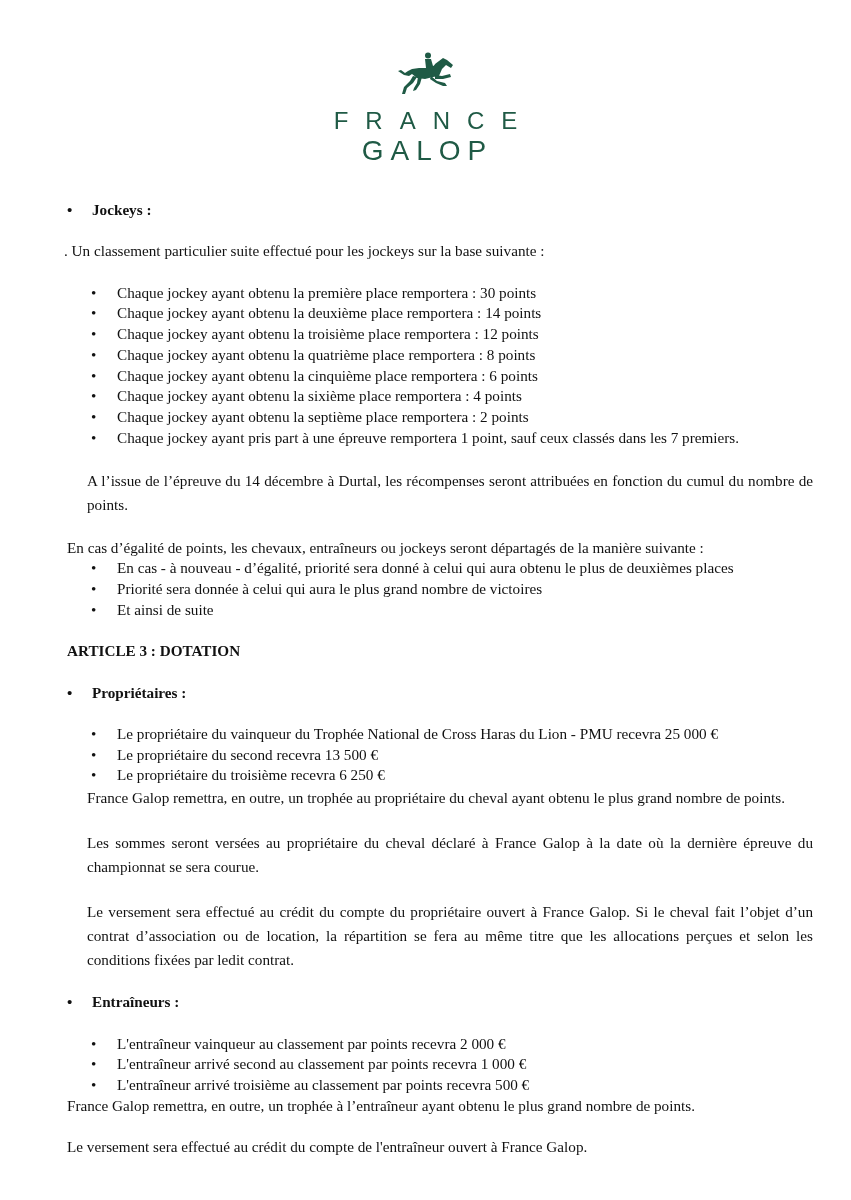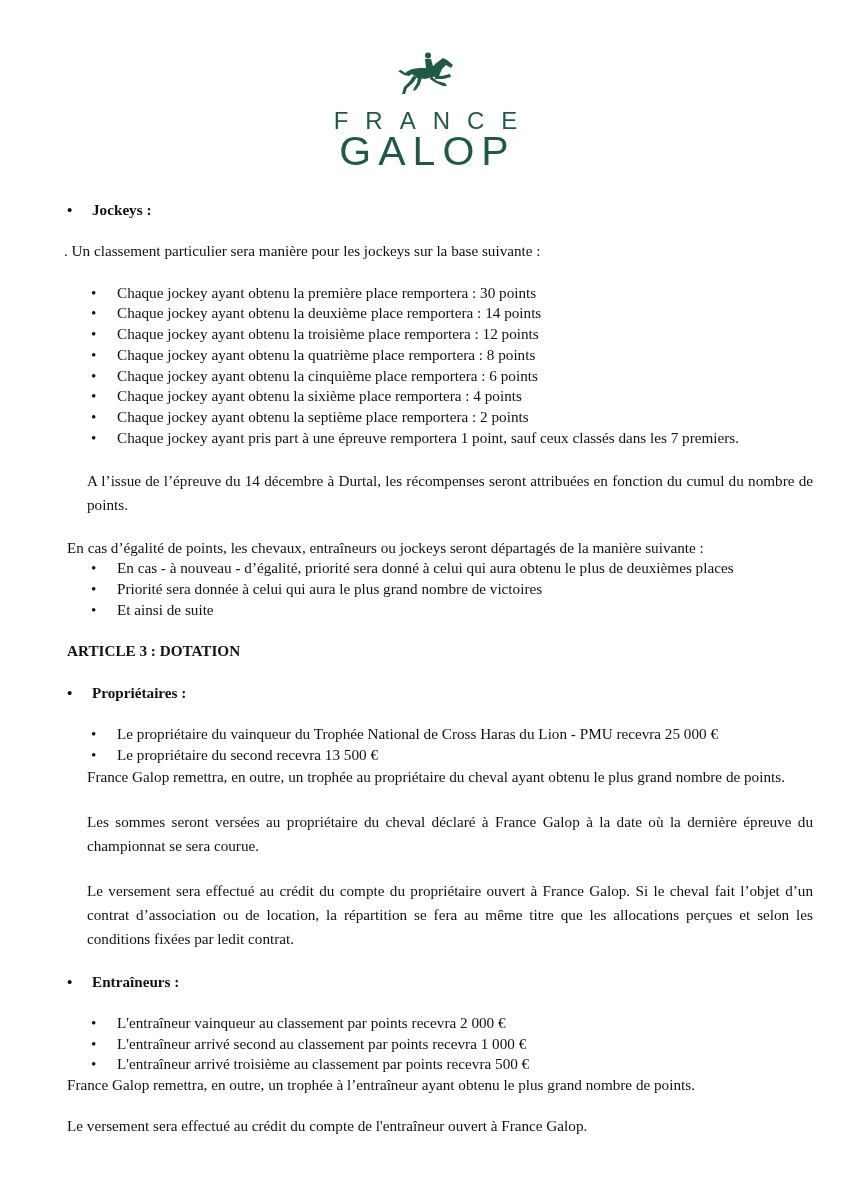--- a/index.html
+++ b/index.html
@@ -2,21 +2,21 @@
 <html><head>
 <meta charset="utf-8">
 <style>
   html, body { margin: 0; padding: 0; background: #ffffff; }
   body { width: 851px; height: 1200px; position: relative; overflow: hidden;
          font-family: "Liberation Serif", serif; color: #111; font-size: 15.2px; }
   .logo { position: absolute; left: 0; width: 851px; top: 52px; text-align: center; color: #1f5a45; }
   .horse { display: block; margin: 0 auto; width: 62px; height: 44px; }
   .logo-france { font-family: "Liberation Sans", sans-serif; font-size: 24px; letter-spacing: 17px;
                  margin-top: 14px; padding-left: 17px; line-height: 22px; }
-  .logo-galop { font-family: "Liberation Sans", sans-serif; font-size: 41px; letter-spacing: 7px;
+  .logo-galop { font-family: "Liberation Sans", sans-serif; font-size: 28px; letter-spacing: 7px;
                 line-height: 34px; margin-top: 2px; padding-left: 4px; }
   .content { position: absolute; left: 67px; width: 746px; top: 200px; }
   .line { line-height: 20.7px; white-space: nowrap; }
   .para { line-height: 24px; text-align: justify; margin-left: 20px; }
   .gap { height: 20.7px; }
   .b { font-weight: bold; }
   .h-bullet { position: relative; padding-left: 25px; }
   .h-bullet::before { content: "•"; position: absolute; left: 0; }
   .bl { position: relative; padding-left: 50px; }
   .bl::before { content: "•"; position: absolute; left: 24px; }
@@ -36,21 +36,21 @@
       <path d="M27 25 L25 32 L21 38 L18 39 L19 36 L22 31 L23 25 Z"></path>
     </g>
   </svg>
   <div class="logo-france">FRANCE</div>
   <div class="logo-galop">GALOP</div>
 </div>
 
 <div class="content">
   <div class="line b h-bullet">Jockeys :</div>
   <div class="gap"></div>
-  <div class="line" style="margin-left:-3px">. Un classement particulier sera manière pour les jockeys sur la base suivante :</div>
+  <div class="line" style="margin-left:-3px">. Un classement particulier suite effectué pour les jockeys sur la base suivante :</div>
   <div class="gap"></div>
   <div>
     <div class="line bl">Chaque jockey ayant obtenu la première place remportera : 30 points</div>
     <div class="line bl">Chaque jockey ayant obtenu la deuxième place remportera : 14 points</div>
     <div class="line bl">Chaque jockey ayant obtenu la troisième place remportera : 12 points</div>
     <div class="line bl">Chaque jockey ayant obtenu la quatrième place remportera : 8 points</div>
     <div class="line bl">Chaque jockey ayant obtenu la cinquième place remportera : 6 points</div>
     <div class="line bl">Chaque jockey ayant obtenu la sixième place remportera : 4 points</div>
     <div class="line bl">Chaque jockey ayant obtenu la septième place remportera : 2 points</div>
     <div class="line bl">Chaque jockey ayant pris part à une épreuve remportera 1 point, sauf ceux classés dans les 7 premiers.</div>
@@ -65,20 +65,21 @@
     <div class="line bl">Et ainsi de suite</div>
   </div>
   <div class="gap"></div>
   <div class="line b">ARTICLE 3 : DOTATION</div>
   <div class="gap"></div>
   <div class="line b h-bullet">Propriétaires :</div>
   <div class="gap"></div>
   <div>
     <div class="line bl">Le propriétaire du vainqueur du Trophée National de Cross Haras du Lion - PMU recevra 25 000 €</div>
     <div class="line bl">Le propriétaire du second recevra 13 500 €</div>
+    <div class="line bl">Le propriétaire du troisième recevra 6 250 €</div>
   </div>
   <div class="para">France Galop remettra, en outre, un trophée au propriétaire du cheval ayant obtenu le plus grand nombre de points.</div>
   <div class="gap"></div>
   <div class="para">Les sommes seront versées au propriétaire du cheval déclaré à France Galop à la date où la dernière épreuve du championnat se sera courue.</div>
   <div class="gap"></div>
   <div class="para">Le versement sera effectué au crédit du compte du propriétaire ouvert à France Galop. Si le cheval fait l’objet d’un contrat d’association ou de location, la répartition se fera au même titre que les allocations perçues et selon les conditions fixées par ledit contrat.</div>
   <div class="gap"></div>
   <div class="line b h-bullet">Entraîneurs :</div>
   <div class="gap"></div>
   <div>

